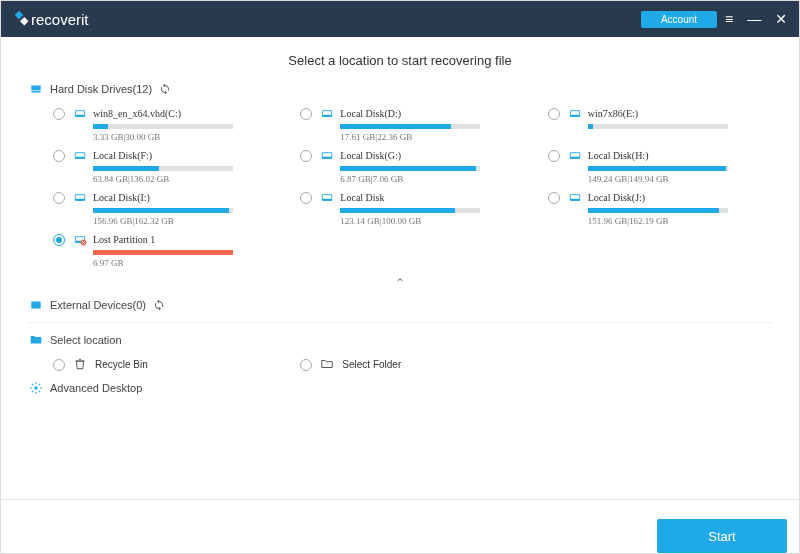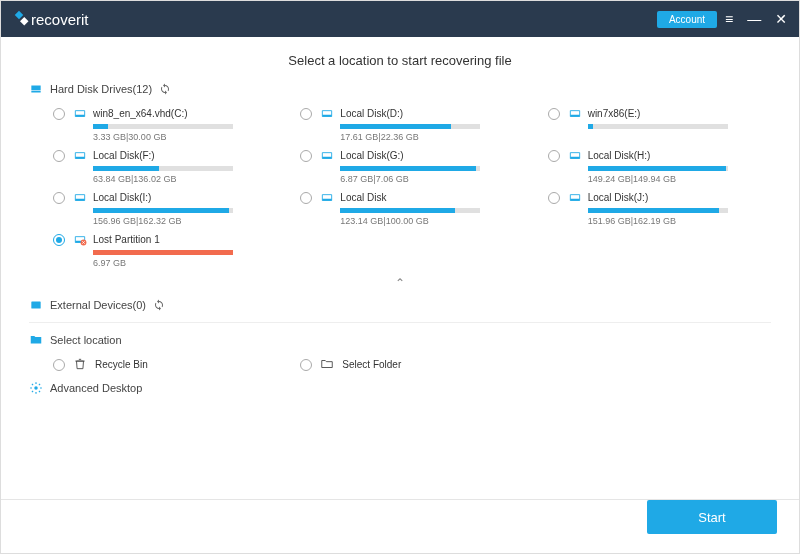--- a/index.html
+++ b/index.html
@@ -2,48 +2,48 @@
 <html><head>
 <meta charset="utf-8">
 <style>
 * { box-sizing: border-box; margin: 0; padding: 0; }
 body { font-family: -apple-system, "Segoe UI", Arial, sans-serif; background: #f5f5f5; width: 800px; height: 554px; overflow: hidden; }
 .window { width: 800px; height: 554px; background: #fff; display: flex; flex-direction: column; border: 1px solid #ddd; }
 .titlebar { height: 36px; background: #2a3a4e; display: flex; align-items: center; padding: 0 12px; color: #fff; }
 .brand { display: flex; align-items: center; gap: 0; font-size: 15px; font-weight: 500; justify-content: center; }
 .brand-icon { width: 18px; height: 18px; }
 .spacer { flex: 1; }
-.account-btn { background: #1fa9e6; color: #fff; font-size: 10px; padding: 3px 12px; border-radius: 2px; border: none; cursor: pointer; margin-right: 8px; }
+.account-btn { background: #1fa9e6; color: #fff; font-size: 10px; padding: 3px 20px; border-radius: 2px; border: none; cursor: pointer; margin-right: 8px; }
 .win-controls { display: flex; align-items: center; gap: 14px; }
 .win-controls span { cursor: pointer; font-size: 14px; }
 .content { flex: 1; padding: 0 28px 0 28px; overflow: hidden; }
 .page-title { text-align: center; font-size: 13px; color: #333; margin: 16px 0 14px 0; font-weight: 400; }
 .section-head { display: flex; align-items: center; gap: 7px; font-size: 11px; color: #444; margin-bottom: 10px; }
 .section-icon { width: 14px; height: 14px; fill: #1fa9e6; }
 .refresh-icon { width: 12px; height: 12px; fill: #666; cursor: pointer; }
 .drives { display: grid; grid-template-columns: repeat(3, 1fr); gap: 6px 24px; margin-left: 24px; margin-bottom: 6px; }
 .drive { display: flex; gap: 8px; align-items: flex-start; }
 .radio { width: 12px; height: 12px; border: 1px solid #aaa; border-radius: 50%; margin-top: 2px; flex-shrink: 0; position: relative; cursor: pointer; }
 .radio.selected { border-color: #1fa9e6; }
 .radio.selected::after { content:""; position:absolute; width:6px; height:6px; background:#1fa9e6; border-radius:50%; top:2px; left:2px; }
-.drive-body { flex: 1; }
+.drive-body { flex: 1; font-family: Liberation Serif, serif; }
 .drive-row1 { display: flex; align-items: center; gap: 6px; }
 .disk-icon { width: 14px; height: 14px; }
 .drive-name { font-size: 10px; color: #333; }
 .bar { height: 5px; width: 140px; background: #e0e0e0; margin: 4px 0 3px 20px; position: relative; }
 .bar-fill { height: 100%; background: #1fa9e6; }
 .bar-fill.lost { background: #f26b4e; }
 .drive-size { font-size: 9px; color: #777; margin-left: 20px; }
 .collapse-row { text-align: center; font-size: 12px; color: #888; padding: 2px 0 8px 0; cursor: pointer; }
 .divider { border-top: 1px solid #eee; margin: 4px 0 10px 0; }
 .selectloc-row { display: grid; grid-template-columns: repeat(3, 1fr); gap: 24px; margin-left: 24px; margin-bottom: 10px; }
 .selectloc-item { display: flex; align-items: center; gap: 8px; }
 .sl-icon { width: 14px; height: 14px; }
 .sl-label { font-size: 10px; color: #333; }
-.footer { height: 54px; border-top: 1px solid #e5e5e5; display: flex; align-items: flex-start; justify-content: flex-end; padding-right: 22px; }
+.footer { height: 54px; border-top: 1px solid #e5e5e5; display: flex; align-items: flex-end; justify-content: flex-end; padding-right: 12px; }
 .start-btn { background: #1fa9e6; color: #fff; border: none; width: 130px; height: 34px; font-size: 13px; border-radius: 2px; cursor: pointer; }
 </style>
 </head>
 <body>
 
 <div class="window">
   <div class="titlebar">
     <div class="brand">
       <svg class="brand-icon" viewBox="0 0 24 24">
           <rect x="3" y="3" width="8" height="8" fill="#1fa9e6" transform="rotate(45 8 8)"></rect>

